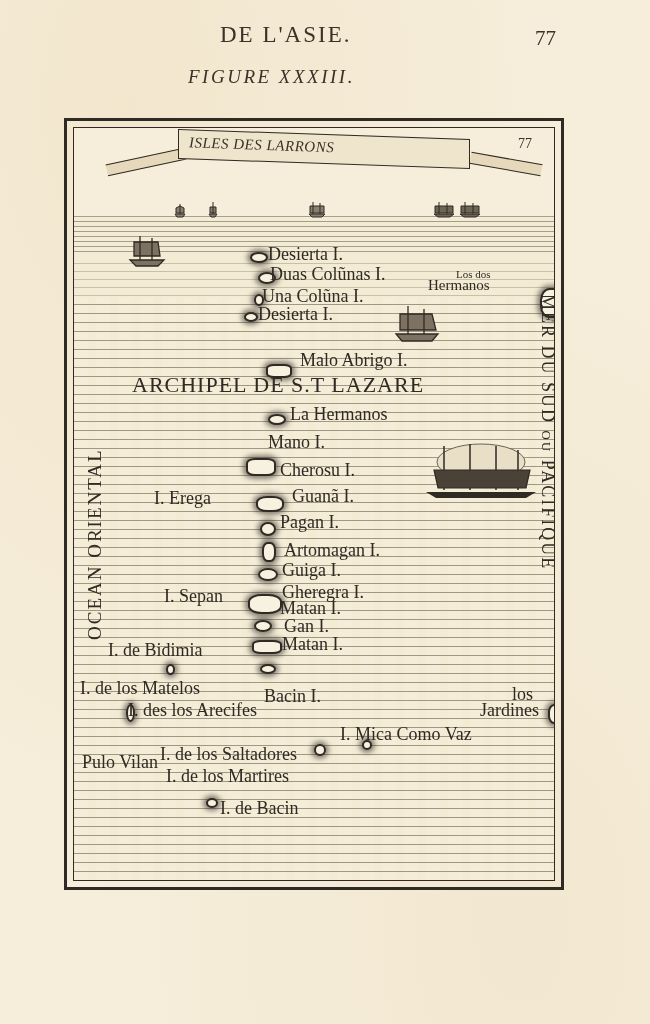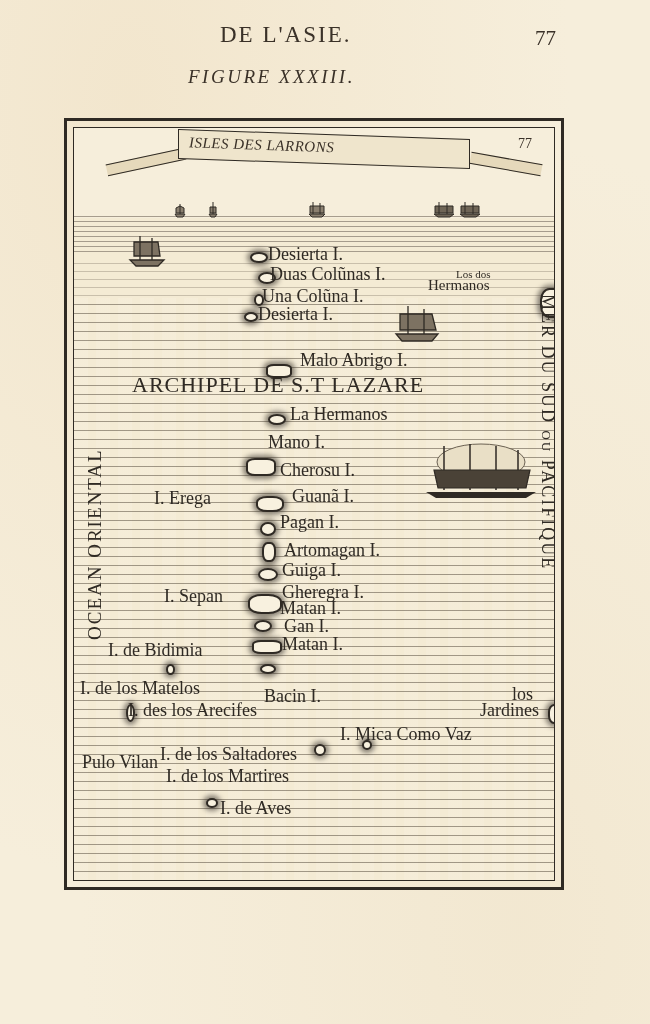--- a/index.html
+++ b/index.html
@@ -182,18 +182,18 @@
     <div class="label" style="left:34px;top:512px">I. de Bidimia</div>
     <div class="label" style="left:190px;top:558px">Bacin I.</div>
     <div class="label" style="left:6px;top:550px">I. de los Matelos</div>
     <div class="label" style="left:54px;top:572px">I. des los Arecifes</div>
     <div class="label" style="left:8px;top:624px">Pulo Vilan</div>
     <div class="label" style="left:266px;top:596px">I. Mica Como Vaz</div>
     <div class="label" style="left:438px;top:556px">los</div>
     <div class="label" style="left:406px;top:572px">Jardines</div>
     <div class="label" style="left:86px;top:616px">I. de los Saltadores</div>
     <div class="label" style="left:92px;top:638px">I. de los Martires</div>
-    <div class="label" style="left:146px;top:670px">I. de Aves</div>
+    <div class="label" style="left:146px;top:670px">I. de Bacin</div>
 
     <div class="label vert-left" style="left:10px;top:512px">OCEAN ORIENTAL</div>
     <div class="label vert-right" style="left:484px;top:166px">MER DU SUD ou PACIFIQUE</div>
   </div>
 </div>
 
 </body></html>

